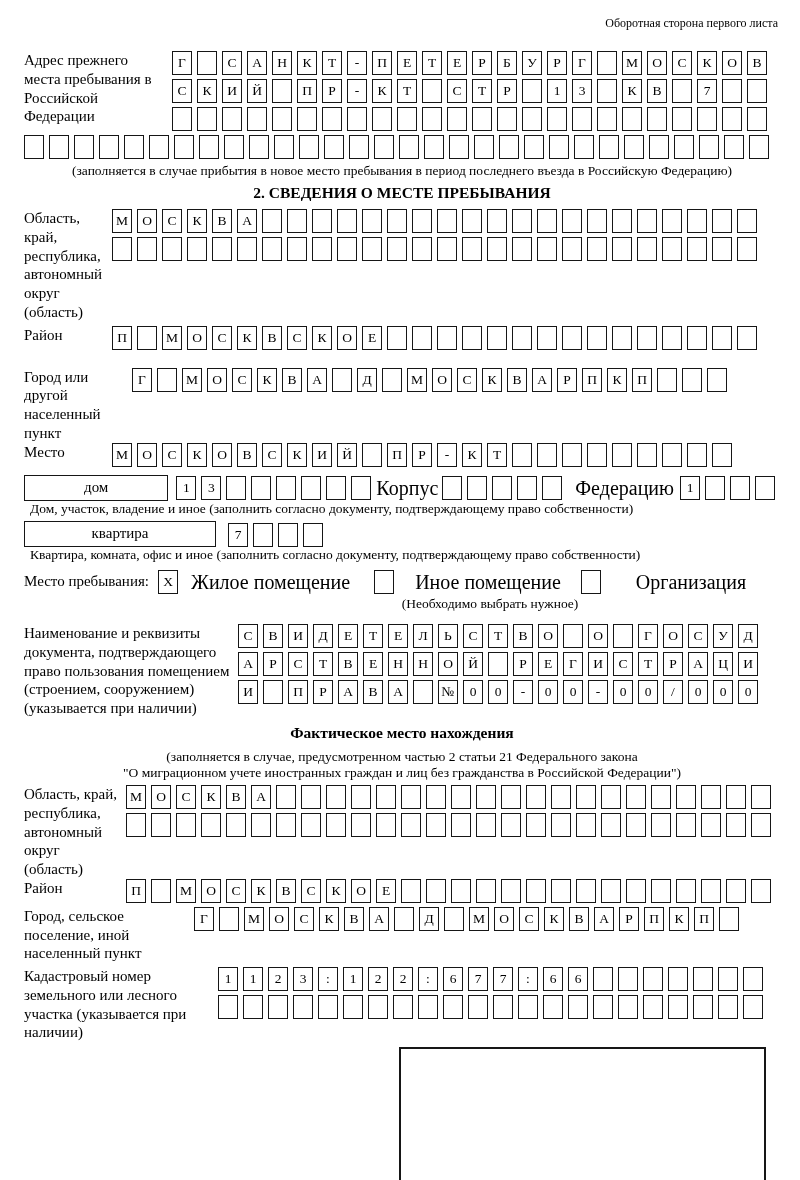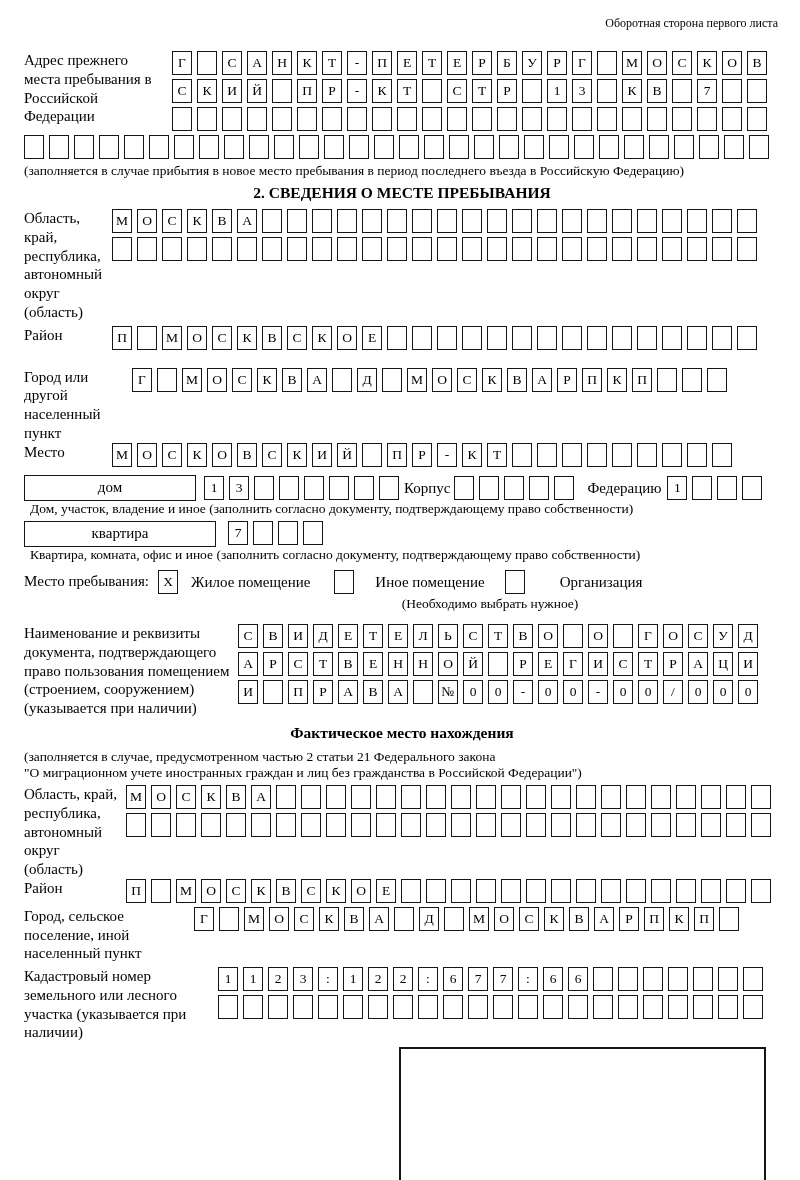--- a/index.html
+++ b/index.html
@@ -17,29 +17,29 @@
   .rows { flex:1 1 auto; }
 
   .boxrow { display:flex; margin-bottom:4px; height:24px; }
   .cbox {
     flex:0 0 20px; width:20px; height:24px; margin-right:5px;
     border:1.5px solid #161616;
     display:flex; align-items:center; justify-content:center;
     font-size:13.5px; line-height:1;
   }
   .caption { font-size:13.5px; line-height:1.2; }
-  .center { }
+  .center { text-align:center; }
   .sec-title { text-align:center; font-weight:bold; font-size:15.5px; margin:5px 0 7px 0; }
 
   .rect {
     border:1.5px solid #161616; height:26px;
     display:flex; align-items:center; justify-content:center;
     font-size:15px;
   }
-  .inline-lbl { font-size:15px; line-height:26px; white-space:nowrap; }
+  .inline-lbl { font-size:20px; line-height:26px; white-space:nowrap; }
 
   .mesto-row { display:flex; align-items:center; margin-top:6px; height:25px; }
   .mesto-row .flabel { line-height:25px; }
   .mesto-row .boxrow { margin-bottom:0; }
   .mesto-note { font-size:13.5px; margin:2px 0 12px 176px;text-align:center; }
 
   .stamp-col { display:flex; flex-direction:column; align-items:flex-end; margin-top:5px; }
   .stamp-box { width:367px; height:166px; border:2px solid #161616; margin-right:14px; }
 
   .mt2{margin-top:14px;} .mt4{margin-top:4px;} .mt6{margin-top:6px;} .mt20{margin-top:20px;}
@@ -355,21 +355,21 @@
     <div class="inline-lbl" style="margin:0 6px 0 8px">Федерацию</div>
     <div class="boxrow" style="margin-bottom:0">
         <span class="cbox">1</span>
         <span class="cbox"></span>
         <span class="cbox"></span>
         <span class="cbox"></span>
       </div>
   </div>
   <div class="caption mt2 cap-indent">Дом, участок, владение и иное (заполнить согласно документу, подтверждающему право собственности)</div>
 
-  <div class="field mt4" style="align-items:flex-start">
+  <div class="field mt4" style="align-items:flex-end">
     <div class="rect" style="width:192px; margin-right:12px">квартира</div>
     <div class="boxrow" style="margin-bottom:0">
         <span class="cbox">7</span>
         <span class="cbox"></span>
         <span class="cbox"></span>
         <span class="cbox"></span>
       </div>
   </div>
   <div class="caption mt2 cap-indent">Квартира, комната, офис и иное (заполнить согласно документу, подтверждающему право собственности)</div>
 

